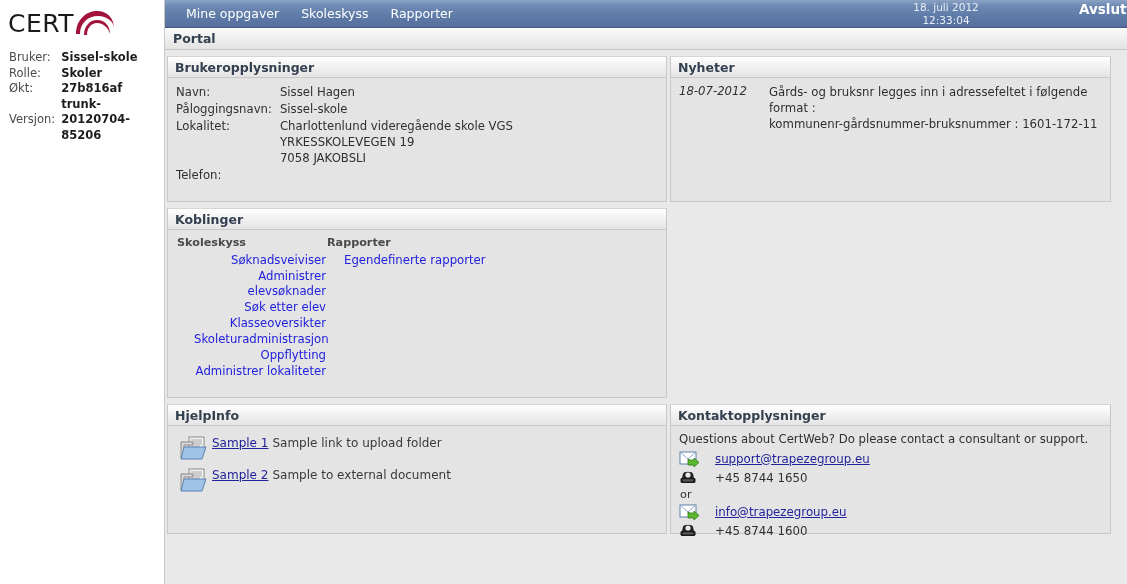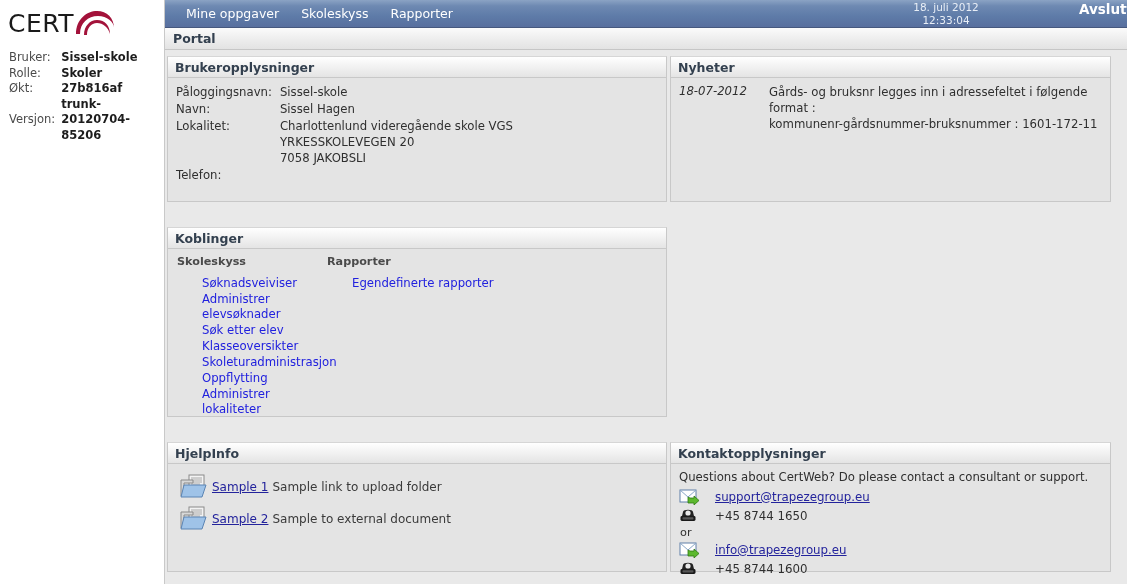--- a/index.html
+++ b/index.html
@@ -88,21 +88,20 @@
   }
   .portaltitle { font-size: 12.5px; font-weight: bold; color: #33404f; }
 
   
   .content {
     flex: 1;
     padding: 6px 0 0 0;
     background: #e9e9e9;
     display: flex; flex-direction: column;
     overflow: hidden;
-    gap: 19px;
   }
   .row { display: flex; align-items: stretch; }
   .col-left  { width: 502px; min-width: 502px; padding-left: 2px; }
   .col-right { flex: 1; padding-left: 3px; padding-right: 16px; }
 
   .panel {
     background: #e4e4e4;
     border: 1px solid #c8c8c8;
     border-top: 1px solid #d6d6d6;
     margin-bottom: 6px;
@@ -131,28 +130,28 @@
   
   .news-row { display: flex; gap: 14px; align-items: flex-start; }
   .news-date { font-style: italic; font-size: 11.7px; color: #2f2f2f; white-space: nowrap; min-width: 76px;}
   .news-text { font-size: 11.7px; color: #2f2f2f; line-height: 16px; }
 
   
   .links-row { display: flex; }
   .links-col { }
   .links-col.c1 { width: 150px; }
   .links-head { font-size: 11.2px; font-weight: bold; color: #4a4a4a; margin-bottom: 4px; padding-left: 1px;}
-  .linklist { list-style: none; margin: 8px; padding: 0 0 0 18px; }
+  .linklist { list-style: none; margin: 0; padding: 0 0 0 18px; text-align: right; }
   .linklist li { margin: 0 0 1px 0; line-height: 15px; }
   .linklist a, .blue-link {
     color: #2121de; font-size: 11.7px; text-decoration: none; cursor: pointer;
   }
 
   
-  .help-item { display: flex; align-items: center; margin: 4px 0 6px 4px; }
+  .help-item { display: flex; margin: 4px 0 6px 4px; }
   .folder-icon { width: 30px; height: 26px; margin-right: 2px; flex: none; }
   .help-link {
     color: #23239c; font-size: 12px; text-decoration: underline; cursor: pointer;
     margin-right: 4px;
   }
   .help-desc { font-size: 12px; color: #3a3a3a; }
 
   
   .contact-intro { font-size: 11.7px; color: #2f2f2f; margin-bottom: 3px; }
   .contact-row { display: flex; align-items: center; height: 19px; }
@@ -237,32 +236,32 @@
       <div class="row">
         <div class="col-left">
           <div class="panel p-brukeropp">
             <div class="panel-head">
               <span class="ptitle">Brukeropplysninger</span>
             </div>
             <div class="panel-body">
               <table class="info-table">
                 <tbody>
                     <tr>
+                  <td class="info-lbl">Navn:</td>
+                  <td class="info-val">Sissel Hagen</td>
+                </tr>
+                <tr>
                   <td class="info-lbl">Påloggingsnavn:</td>
                   <td class="info-val">Sissel-skole</td>
-                </tr>
-                <tr>
-                  <td class="info-lbl">Navn:</td>
-                  <td class="info-val">Sissel Hagen</td>
                 </tr>
                 <tr>
                   <td class="info-lbl">Lokalitet:</td>
                   <td class="info-val">
                     <span class="addr-line">Charlottenlund videregående skole VGS</span>
-                    <span class="addr-line">YRKESSKOLEVEGEN 20</span>
+                    <span class="addr-line">YRKESSKOLEVEGEN 19</span>
                     <span class="addr-line">7058 JAKOBSLI</span>
                   </td>
                 </tr>
                 <tr>
                   <td class="info-lbl">Telefon:</td>
                   <td class="info-val"></td>
                 </tr>
               </tbody>
                 </table>
             </div>

